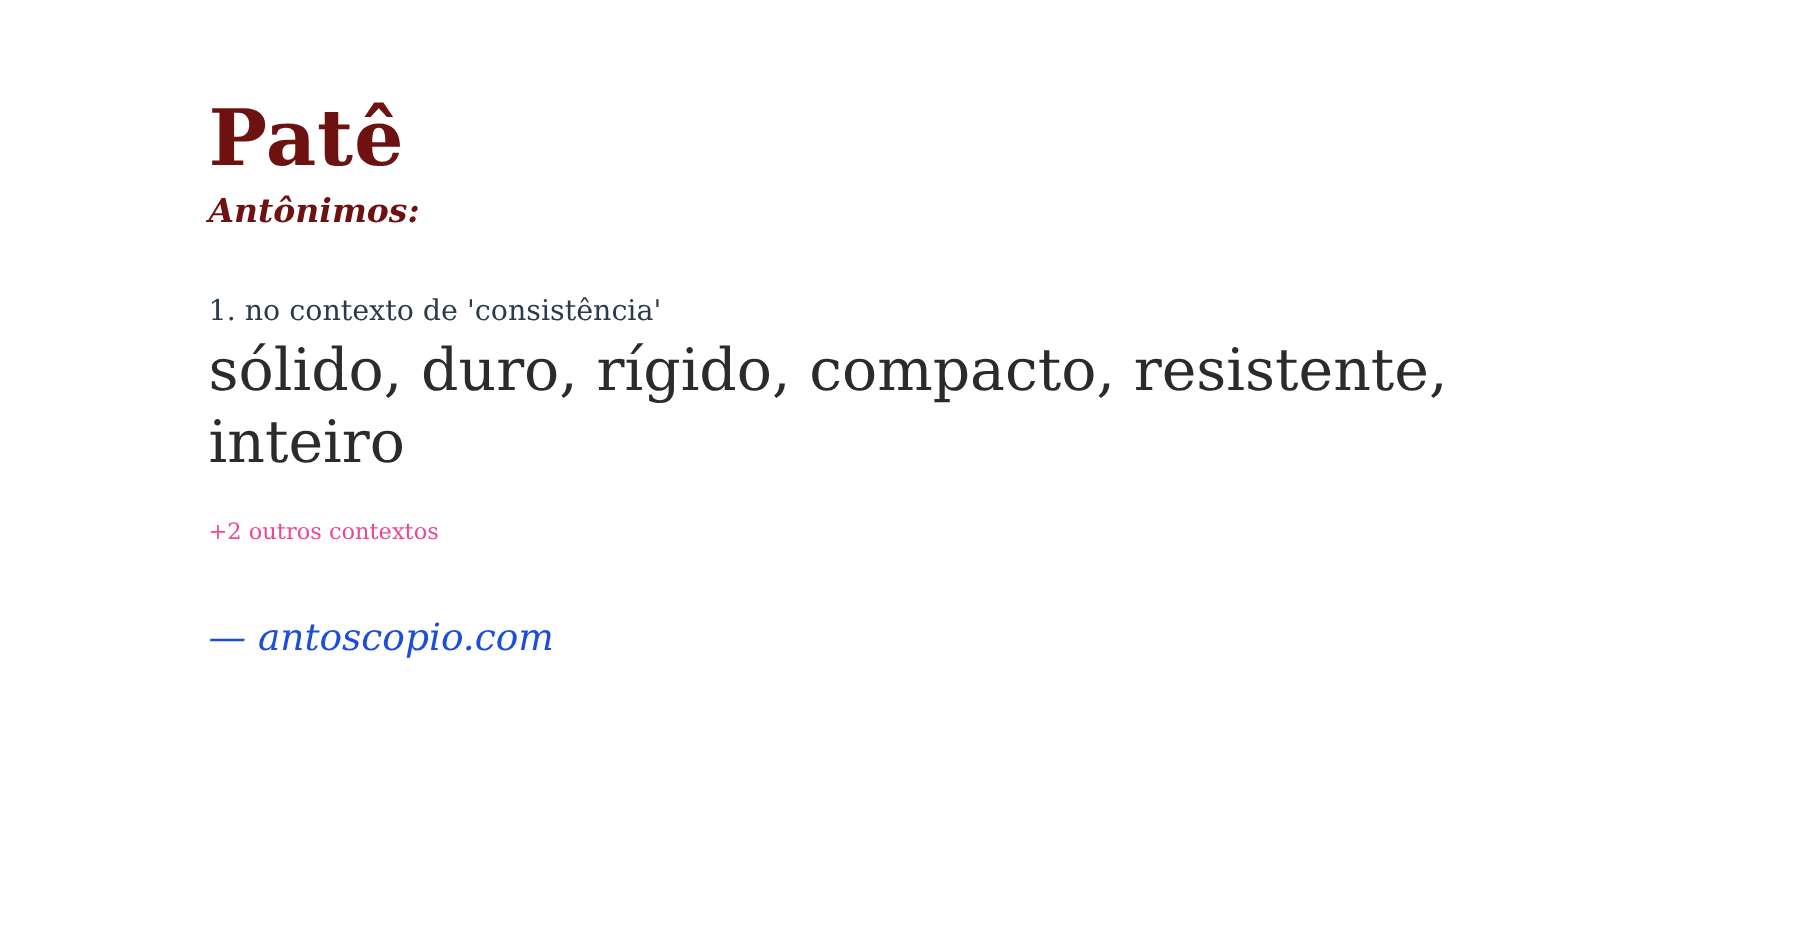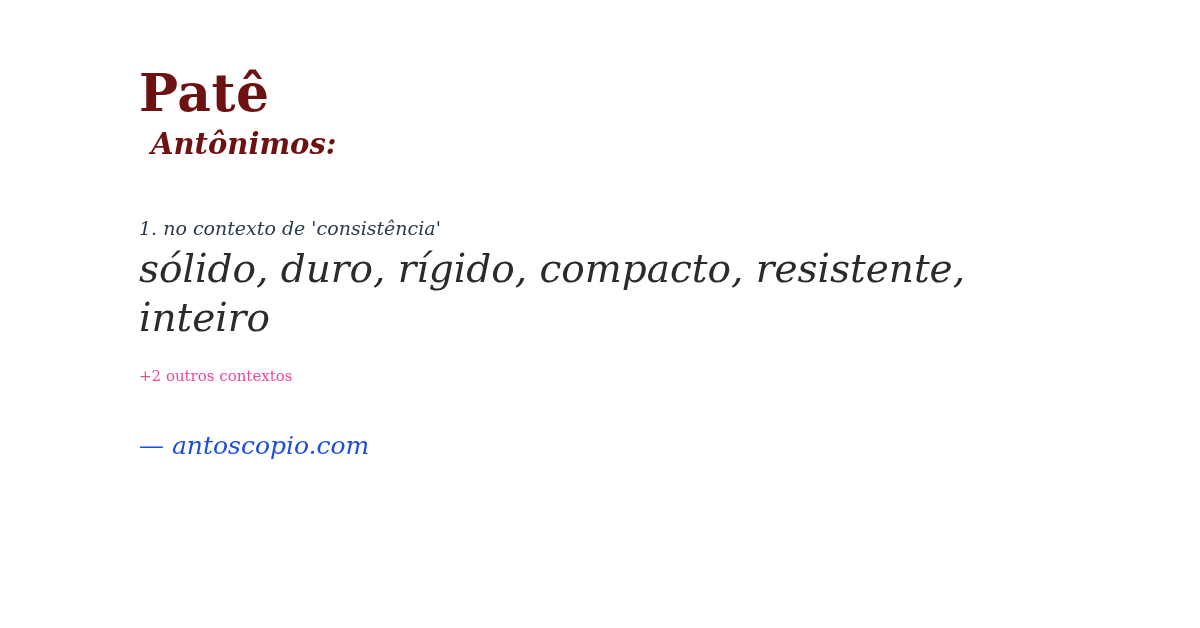--- a/index.html
+++ b/index.html
@@ -19,30 +19,29 @@
   }
   .word-title {
     margin: 0;
     font-size: 52px;
     line-height: 1.05;
     font-weight: 700;
     color: #6d1111;
     letter-spacing: 0.5px;
   }
   .antonyms-heading {
-    margin: 8px 0 0 12px;
-    font-size: 29px;
+    margin: 8px 0 0 0;
+    font-size: 22px;
     line-height: 1.1;
     font-weight: 700;
     font-style: italic;
     color: #6d1111;
   }
   .contexts {
-    margin-top: 57px;
-    font-style: italic;
+    margin-top: 43px;
   }
   .context-item {
     margin-bottom: 24px;
   }
   .context-label {
     font-size: 19px;
     line-height: 1.25;
     color: #2a3b4d;
     margin-bottom: 4px;
   }

